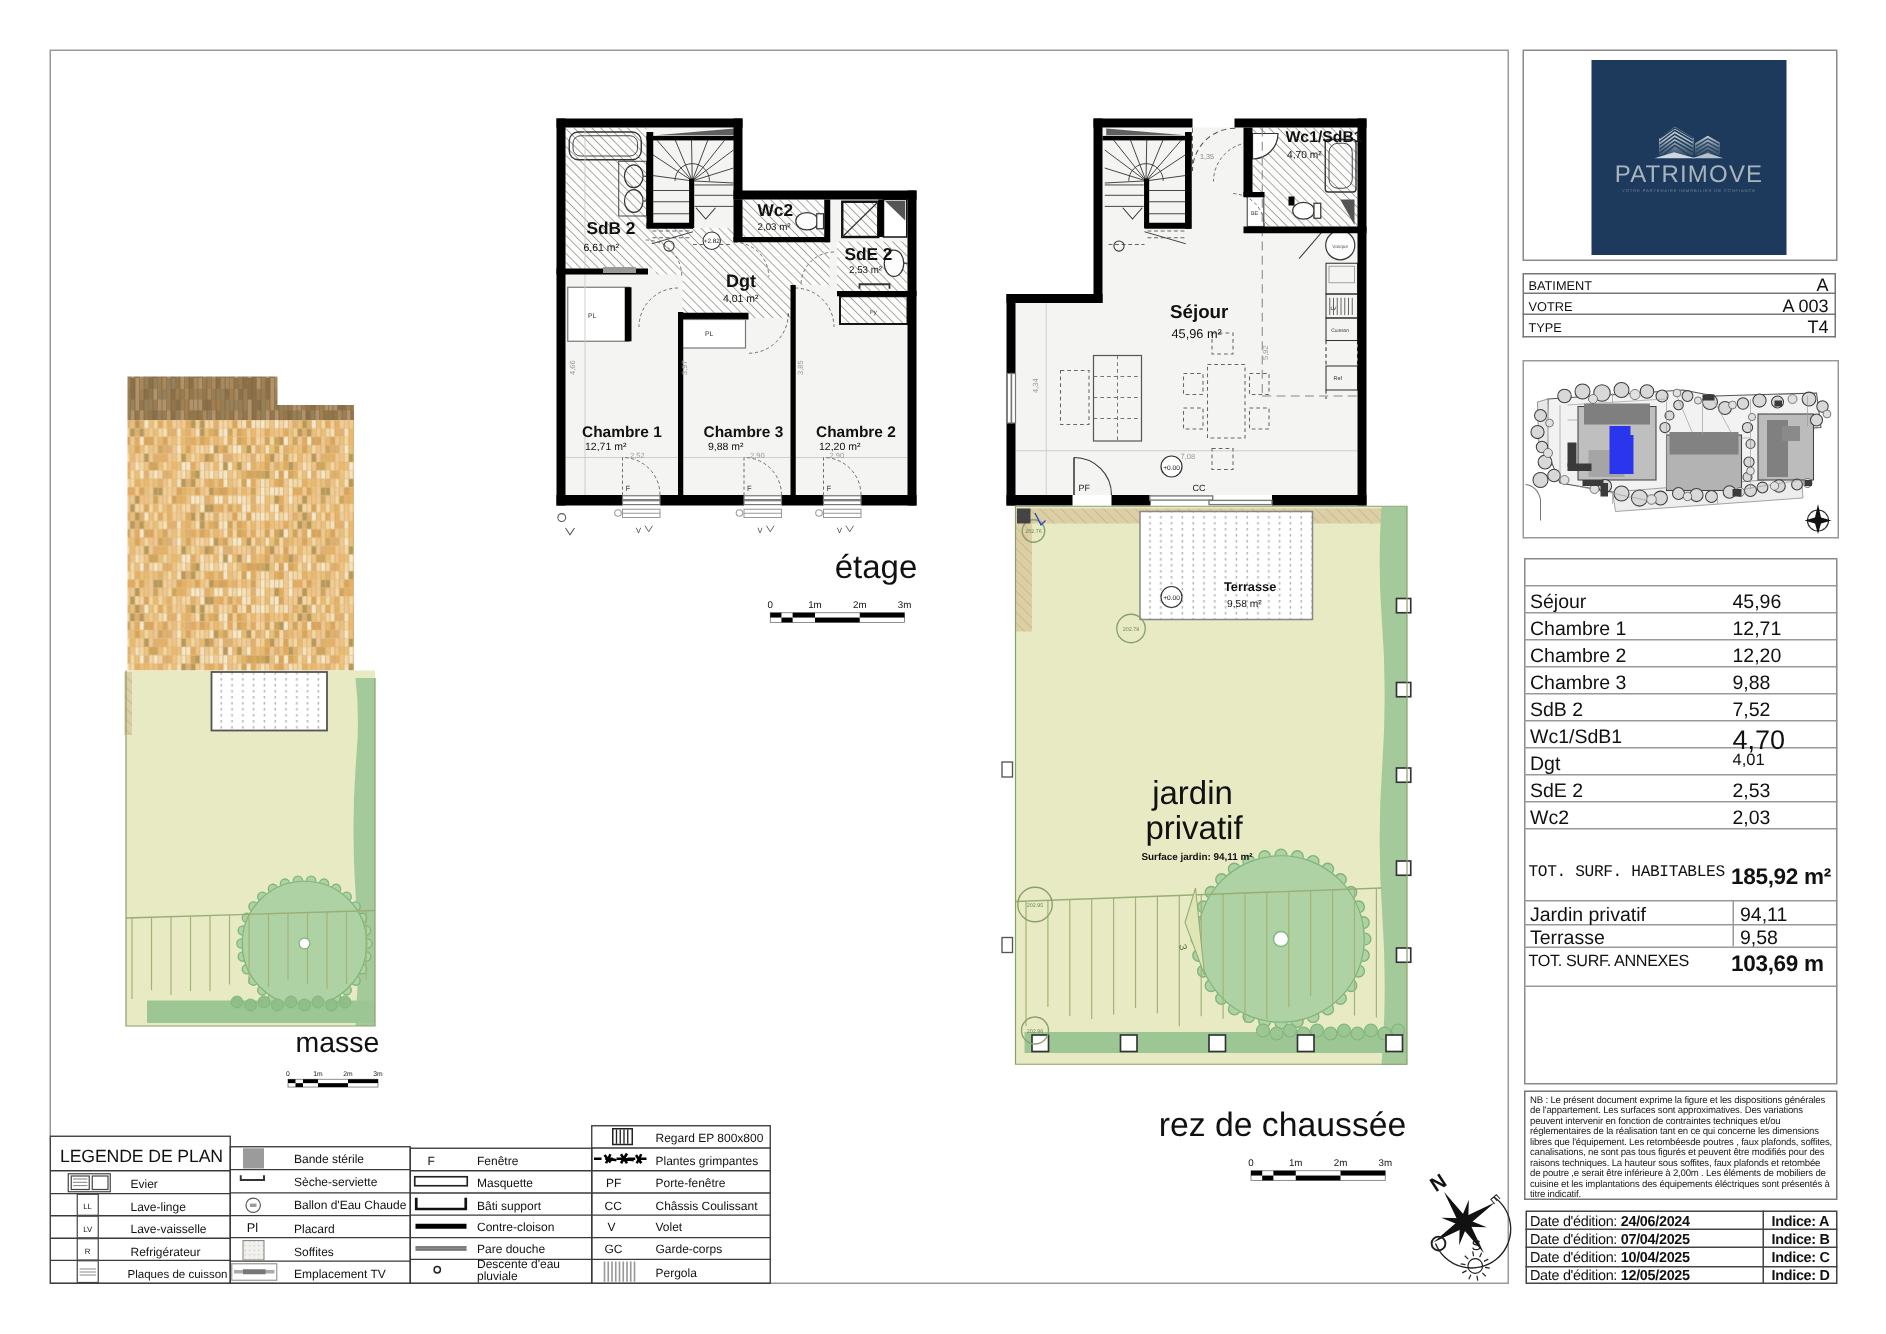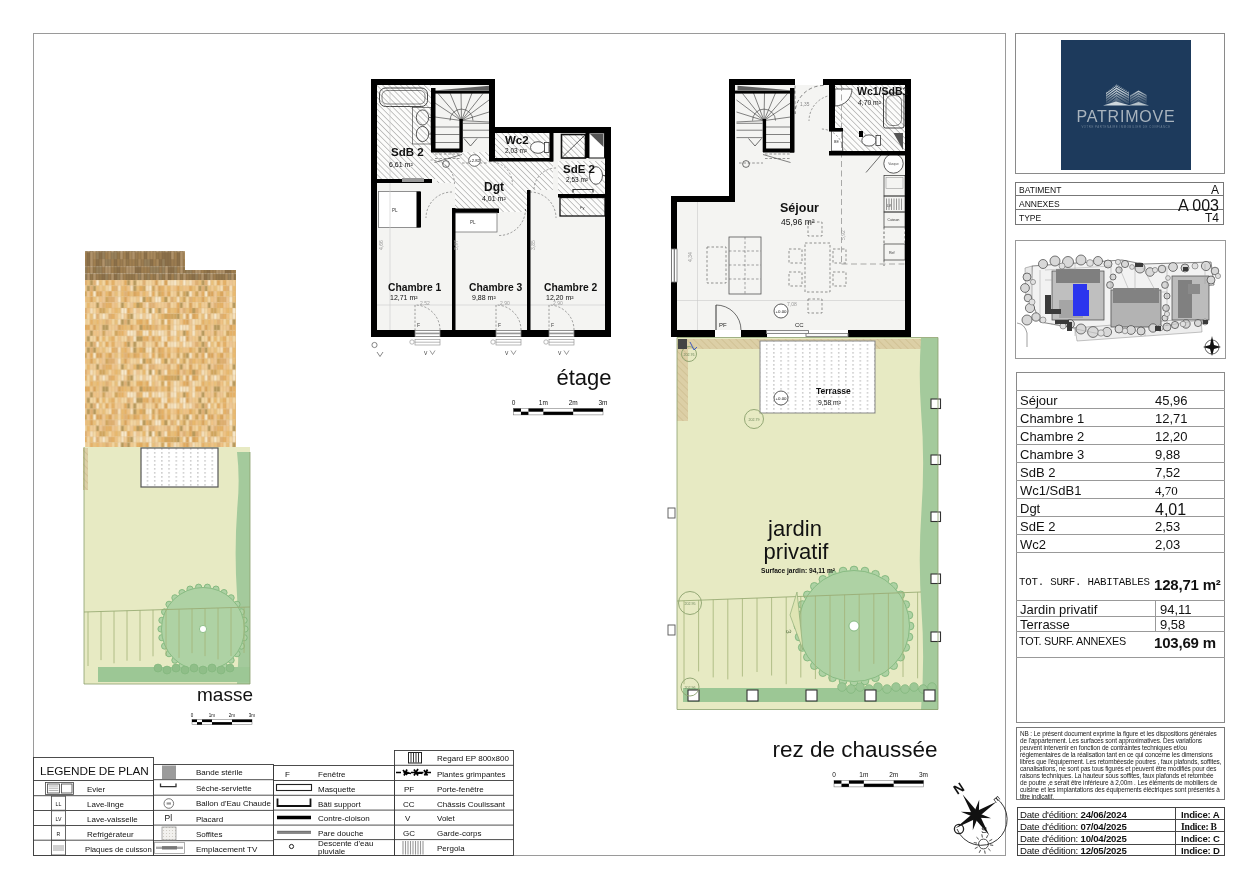--- a/index.html
+++ b/index.html
@@ -1793,22 +1793,22 @@
 <text x="65" y="81.5" text-anchor="middle" font-size="16" letter-spacing="0.8" fill="#a9b4be" style="font-family:'Liberation Sans',sans-serif;">PATRIMOVE</text>
 <text x="65" y="88" text-anchor="middle" font-size="2.8" letter-spacing="0.55" fill="#6d8096" style="font-family:'Liberation Sans',sans-serif;">VOTRE PARTENAIRE IMMOBILIER DE CONFIANCE</text>
 </svg>
 
 <div class="abs" style="left:1015px;top:182px;width:209px;height:43px;">
  <div class="abs" style="left:0;top:0;width:209px;height:14px;border:1px solid #777;box-sizing:border-box;"></div>
  <div class="abs" style="left:0;top:14px;width:209px;height:14px;border:1px solid #777;border-top:none;box-sizing:border-box;"></div>
  <div class="abs" style="left:0;top:28px;width:209px;height:15px;border:1px solid #777;border-top:none;box-sizing:border-box;"></div>
  <div class="lbl" style="left:4px;top:3px;font-size:8.5px;">BATIMENT</div>
  <div class="lbl" style="right:5px;top:1px;font-size:12px;">A</div>
- <div class="lbl" style="left:4px;top:17px;font-size:8.5px;">ANNEXES</div>
- <div class="lbl" style="right:5px;top:14.5px;font-size:16px;margin-left:21px;">A 003</div>
+ <div class="lbl" style="left:4px;top:17px;font-size:8.5px;">VOTRE</div>
+ <div class="lbl" style="right:5px;top:14.5px;font-size:12px;margin-left:21px;">A 003</div>
  <div class="lbl" style="left:4px;top:31px;font-size:8.5px;">TYPE</div>
  <div class="lbl" style="right:5px;top:29px;font-size:12px;">T4</div>
 </div>
 
 <div class="bx" style="left:1015px;top:240px;width:211px;height:119px;border-color:#999;"></div>
 
 <svg class="abs" style="left:1015px;top:240px;" width="211" height="119" viewBox="0 0 211 119">
 <g>
 <path d="M17 26 L107 20 L128 24 L196 22 L199 45 L185 46 L186 78 L150 84 L60 88 L25 82 L16 60 Z" fill="#f2f2f2" stroke="#555" stroke-width="0.7"></path>
 <path d="M60 88 L186 78 L187 92 L62 101 Z" fill="#ededed" stroke="#888" stroke-width="0.5"></path>
@@ -1933,30 +1933,30 @@
     <div class="lbl" style="left:139px;top:20.5px;font-size:13px;">45,96</div>
  <div class="lbl" style="left:4px;top:38.5px;font-size:13px;">Chambre 1</div>
     <div class="lbl" style="left:139px;top:38.5px;font-size:13px;">12,71</div>
  <div class="lbl" style="left:4px;top:56.5px;font-size:13px;">Chambre 2</div>
     <div class="lbl" style="left:139px;top:56.5px;font-size:13px;">12,20</div>
  <div class="lbl" style="left:4px;top:74.5px;font-size:13px;">Chambre 3</div>
     <div class="lbl" style="left:139px;top:74.5px;font-size:13px;">9,88</div>
  <div class="lbl" style="left:4px;top:92.5px;font-size:13px;">SdB 2</div>
     <div class="lbl" style="left:139px;top:92.5px;font-size:13px;">7,52</div>
  <div class="lbl" style="left:4px;top:110.5px;font-size:13px;">Wc1/SdB1</div>
-    <div class="lbl" style="left:139px;top:110.5px;font-size:13px;font-family:Liberation Serif, serif;">4,70</div>
+    <div class="lbl" style="left:139px;top:110.5px;font-size:18px;">4,70</div>
  <div class="lbl" style="left:4px;top:128.5px;font-size:13px;">Dgt</div>
-    <div class="lbl" style="left:139px;top:128.5px;font-size:16px;">4,01</div>
+    <div class="lbl" style="left:139px;top:128.5px;font-size:11px;">4,01</div>
  <div class="lbl" style="left:4px;top:146.5px;font-size:13px;">SdE 2</div>
     <div class="lbl" style="left:139px;top:146.5px;font-size:13px;">2,53</div>
  <div class="lbl" style="left:4px;top:164.5px;font-size:13px;">Wc2</div>
     <div class="lbl" style="left:139px;top:164.5px;font-size:13px;">2,03</div>
 
  <div class="lbl" style="left:3px;top:204px;font-size:10.8px;letter-spacing:-0.25px;font-family:Liberation Mono, monospace;">TOT. SURF. HABITABLES</div>
- <div class="lbl" style="left:138px;top:203.5px;font-size:15px;font-weight:bold;letter-spacing:-0.2px;">128,71 m²</div>
+ <div class="lbl" style="left:138px;top:203.5px;font-size:15px;font-weight:bold;letter-spacing:-0.2px;">185,92 m²</div>
  <div class="lbl" style="left:4px;top:229.5px;font-size:13px;">Jardin privatif</div>
     <div class="lbl" style="left:144px;top:229.5px;font-size:13px;">94,11</div>
  <div class="lbl" style="left:4px;top:245px;font-size:13px;">Terrasse</div>
     <div class="lbl" style="left:144px;top:245px;font-size:13px;">9,58</div>
  <div class="lbl" style="left:3px;top:262.5px;font-size:10.8px;letter-spacing:-0.25px;">TOT. SURF. ANNEXES</div>
  <div class="lbl" style="left:138px;top:262px;font-size:15px;font-weight:bold;letter-spacing:-0.2px;">103,69 m</div>
 </div>
 
 <div class="bx" style="left:1016px;top:727px;width:209px;height:73px;border-color:#777;">
  <div style="margin:2px 2px 0 3px;font-size:6.4px;line-height:7.02px;letter-spacing:-0.12px;color:#222;">NB : Le présent document exprime la figure et les dispositions générales de l'appartement. Les surfaces sont approximatives. Des variations peuvent intervenir en fonction de contraintes techniques et/ou réglementaires de la réalisation tant en ce qui concerne les dimensions libres que l'équipement. Les retombéesde poutres , faux plafonds, soffites, canalisations, ne sont pas tous figurés et peuvent être modifiés pour des raisons techniques. La hauteur sous soffites, faux plafonds et retombée de poutre ,e serait être inférieure à 2,00m . Les éléments de mobiliers de cuisine et les implantations des équipements éléctriques sont présentés à titre indicatif.</div>
@@ -1964,21 +1964,21 @@
 
 <div class="abs" style="left:1017px;top:807px;width:184px;height:49px;">
  <div class="abs" style="left:0;top:0;width:208px;height:49px;border:1px solid #444;box-sizing:border-box;"></div>
  <div class="abs" style="left:0;top:12.2px;width:208px;border-top:1px solid #444;"></div>
  <div class="abs" style="left:0;top:24.4px;width:208px;border-top:1px solid #444;"></div>
  <div class="abs" style="left:0;top:36.6px;width:208px;border-top:1px solid #444;"></div>
  <div class="abs" style="left:158px;top:0;height:49px;border-left:1px solid #444;"></div>
  <div class="lbl" style="left:3px;top:1.6px;font-size:9.6px;letter-spacing:-0.2px;">Date d'édition: <b>24/06/2024</b></div>
  <div class="lbl" style="left:164px;top:1.6px;font-size:9.6px;font-weight:bold;letter-spacing:-0.2px;">Indice: A</div>
  <div class="lbl" style="left:3px;top:13.8px;font-size:9.6px;letter-spacing:-0.2px;">Date d'édition: <b>07/04/2025</b></div>
- <div class="lbl" style="left:164px;top:13.8px;font-size:9.6px;font-weight:bold;letter-spacing:-0.2px;font-family:Liberation Serif, serif;">Indice: B</div>
+ <div class="lbl" style="left:164px;top:13.8px;font-size:9.6px;font-weight:bold;letter-spacing:-0.2px;">Indice: B</div>
  <div class="lbl" style="left:3px;top:26px;font-size:9.6px;letter-spacing:-0.2px;">Date d'édition: <b>10/04/2025</b></div>
  <div class="lbl" style="left:164px;top:26px;font-size:9.6px;font-weight:bold;letter-spacing:-0.2px;">Indice: C</div>
  <div class="lbl" style="left:3px;top:38.2px;font-size:9.6px;letter-spacing:-0.2px;">Date d'édition: <b>12/05/2025</b></div>
  <div class="lbl" style="left:164px;top:38.2px;font-size:9.6px;font-weight:bold;letter-spacing:-0.2px;">Indice: D</div>
 </div>
 
 <svg class="abs" style="left:33px;top:748px;" width="490" height="112" viewBox="0 0 490 112">
 <g fill="none" stroke="#3a3a3a" stroke-width="0.9">
 
 <rect x="0.5" y="9.5" width="120" height="98"></rect>

